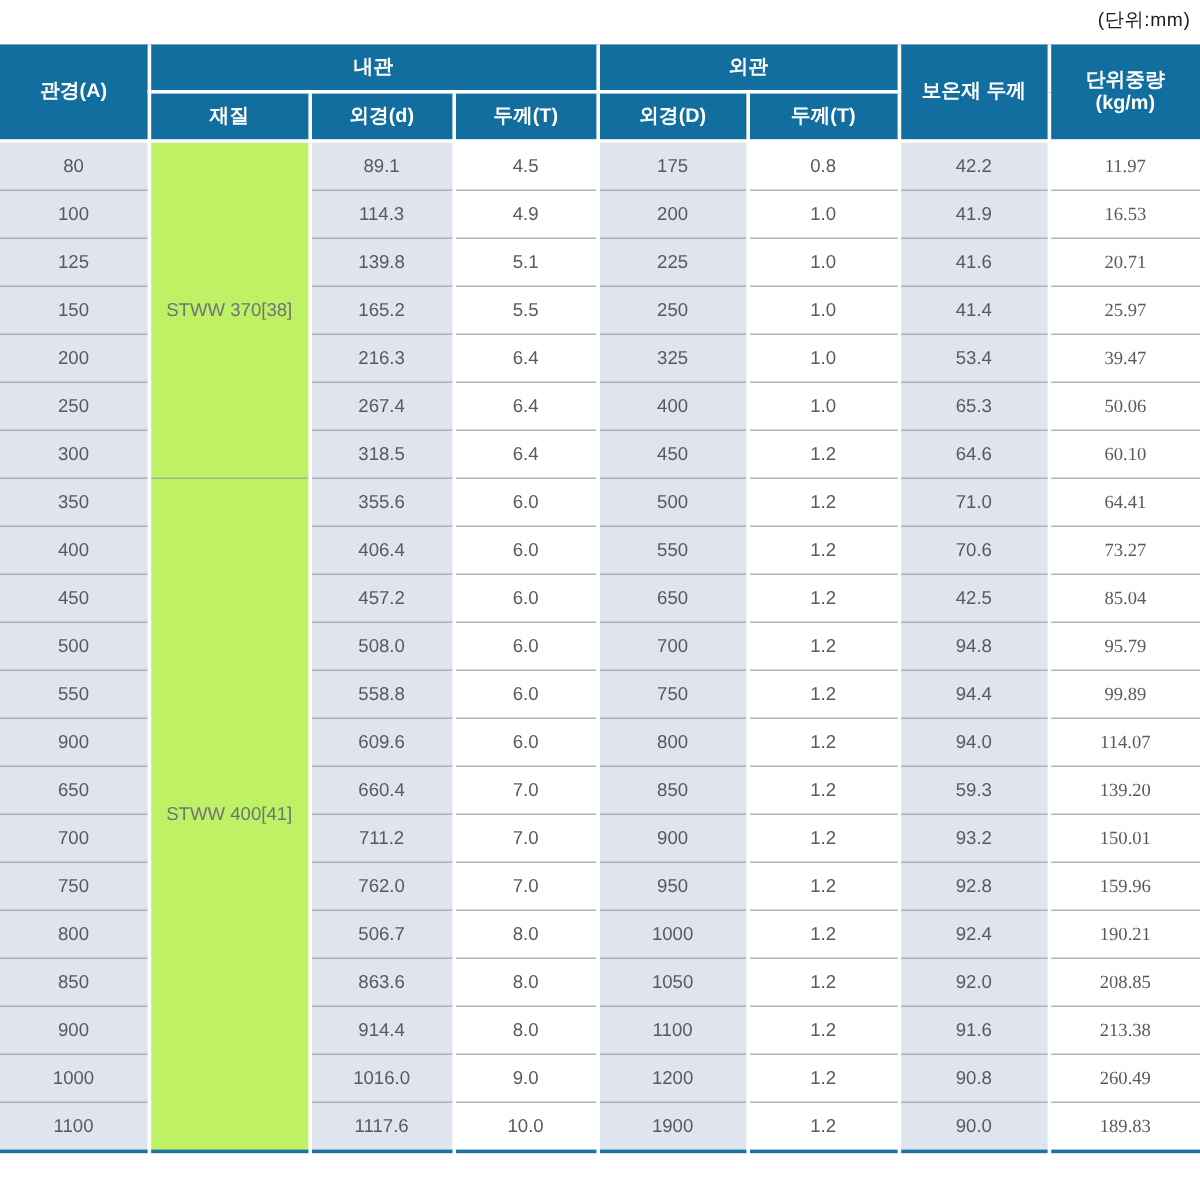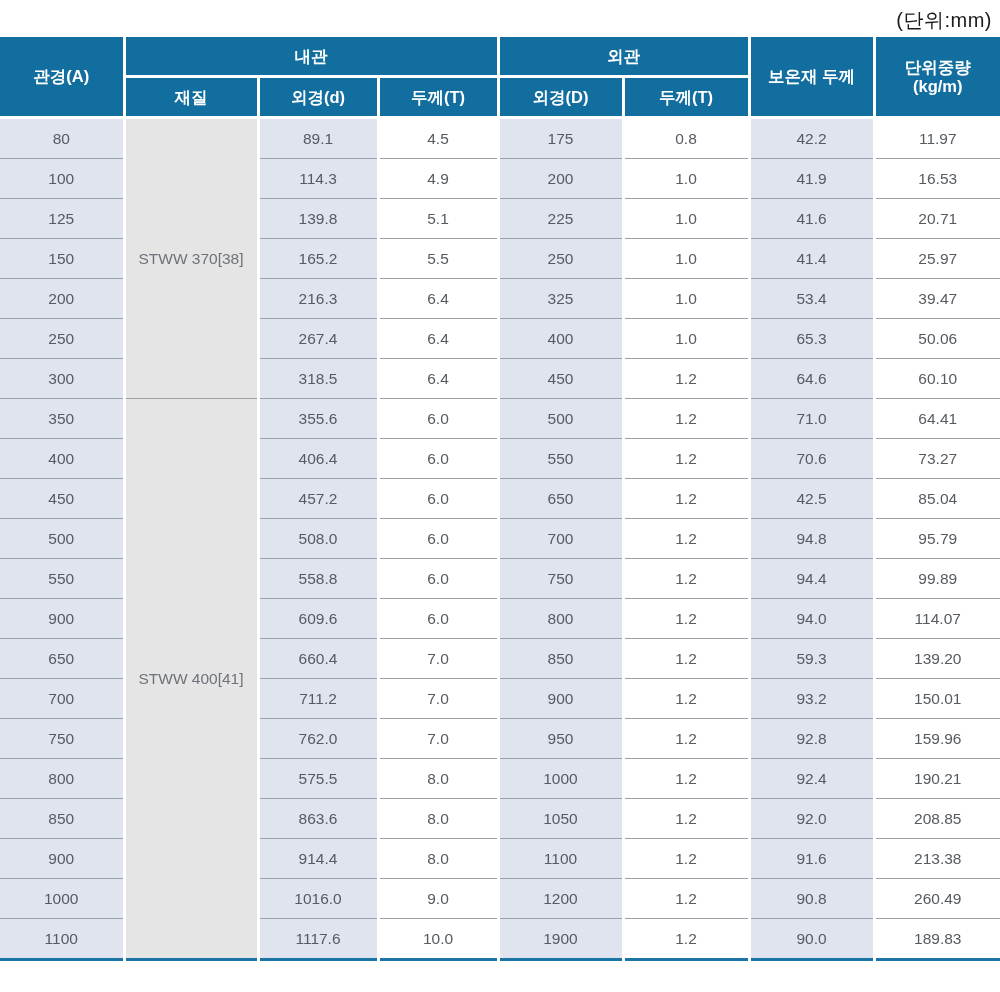--- a/index.html
+++ b/index.html
@@ -12,21 +12,21 @@
     position: relative;
     width: 1000px;
     height: 992px;
     background: #ffffff;
     overflow: hidden;
   }
   .unit-label {
     position: absolute;
     top: 7px;
     right: 8px;
-    font-size: 20px;
+    font-size: 16px;
     color: #1c1c1c;
     letter-spacing: 0.5px;
   }
   table.spec-table {
     position: absolute;
     top: 37px;
     left: 0;
     width: 1000px;
     table-layout: fixed;
     border-collapse: collapse;
@@ -53,24 +53,24 @@
     text-align: center;
     vertical-align: middle;
     height: 39px;
     padding: 0;
     border-top: 1px solid #9ba2aa;
     border-left: 3px solid #ffffff;
     border-right: 3px solid #ffffff;
     background: #ffffff;
   }
   .spec-table td:first-child { border-left: none; }
-  .spec-table td:last-child  { border-right: none; }
+  .spec-table td:last-child  { border-right: none; font-family: Liberation Serif, serif; }
   .spec-table td.shade { background: #dfe4ee; }
   .spec-table td.material {
-    background: #e5e5e5;
+    background: #bef264;
     color: #6e737a;
     font-size: 15.5px;
   }
 </style>
 </head>
 <body>
 
 <div class="page">
 
   <div class="unit-label">(단위:mm)</div>
@@ -244,21 +244,21 @@
           <td class="shade">750</td>
           <td class="shade">762.0</td>
           <td>7.0</td>
           <td class="shade">950</td>
           <td>1.2</td>
           <td class="shade">92.8</td>
           <td>159.96</td>
         </tr>
         <tr>
           <td class="shade">800</td>
-          <td class="shade">575.5</td>
+          <td class="shade">506.7</td>
           <td>8.0</td>
           <td class="shade">1000</td>
           <td>1.2</td>
           <td class="shade">92.4</td>
           <td>190.21</td>
         </tr>
         <tr>
           <td class="shade">850</td>
           <td class="shade">863.6</td>
           <td>8.0</td>

